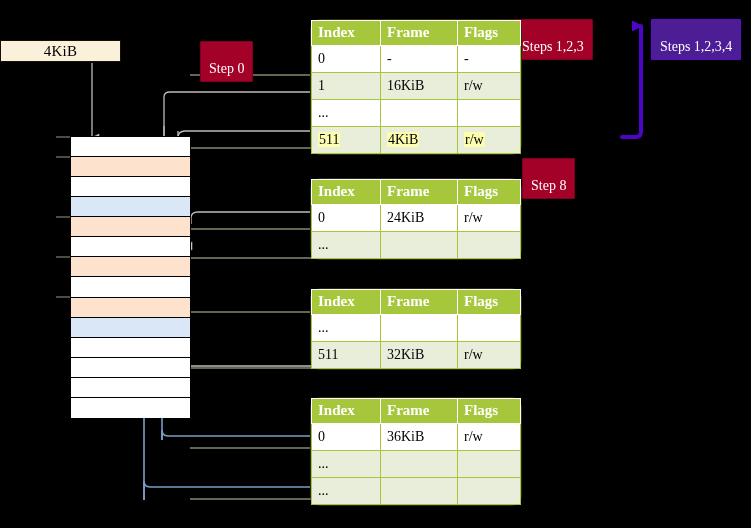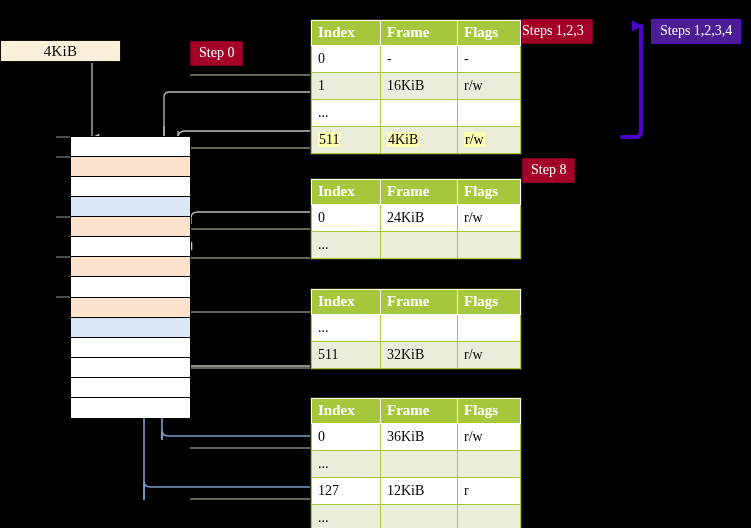--- a/index.html
+++ b/index.html
@@ -17,39 +17,40 @@
     position:absolute;box-sizing:border-box;
     background:#fbf0d9;border:1px solid #151008;
     display:flex;align-items:center;justify-content:center;
     font-size:15px;letter-spacing:.2px;
   }
 
   
   .badge{
     position:absolute;box-sizing:border-box;
     color:#fff;font-size:14px;line-height:1;
-    padding:4px 8px 5px 8px;white-space:nowrap;
+    padding:20px 8px 5px 8px;white-space:nowrap;
     border-radius:1px;
   }
   .badge.crimson{background:#a30127;border:1px solid #7d0020;}
   .badge.violet{background:#4c1d95;border:1px solid #5a0cd0;}
 
   
   .memgrid{position:absolute;box-sizing:border-box;border:1px solid #000;}
   .memrow{box-sizing:border-box;border-bottom:1px solid #000;}
   .memrow:last-child{border-bottom:none;}
   .memrow.w{background:#ffffff;}
   .memrow.o{background:#fde3cd;}
   .memrow.b{background:#dae7f6;}
 
   
   table.pt{
     position:absolute;border-collapse:collapse;
     background:#fff;table-layout:fixed;
     box-shadow:0 0 0 1px #2a2a10;
+    border-radius:10px;
   }
   table.pt th{
     background:#a6c73b;color:#ffffff;
     font-size:15px;font-weight:bold;
     text-align:left;padding:3px 6px 4px 6px;
     border:1px solid #ffffff;
     white-space:nowrap;
   }
   table.pt td{
     font-size:14px;padding:3px 6px 4px 6px;
@@ -152,21 +153,21 @@
       <div class="memrow o" style="height: 20.0714px;"></div>
       <div class="memrow w" style="height: 20.0714px;"></div>
       <div class="memrow o" style="height: 20.0714px;"></div>
       <div class="memrow b" style="height: 20.0714px;"></div>
       <div class="memrow w" style="height: 20.0714px;"></div>
       <div class="memrow w" style="height: 20.0714px;"></div>
       <div class="memrow w" style="height: 20.0714px;"></div>
       <div class="memrow w" style="height: 20.0714px;"></div>
     </div>
 
-  <div class="badge crimson" style="left:190px;top:41px;">
+  <div class="badge crimson" style="left:200px;top:41px;">
     <span>Step 0</span>
   </div>
 
   <div class="badge crimson" style="left:513px;top:19px;">
     <span>Steps 1,2,3</span>
   </div>
 
   <div class="badge violet" style="left:651px;top:19px;">
     <span>Steps 1,2,3,4</span>
   </div>
@@ -263,25 +264,20 @@
         <tr class="odd">
           <td class="cw-idx">0</td>
           <td class="cw-frm">36KiB</td>
           <td class="cw-flg">r/w</td>
         </tr>
         <tr class="even">
           <td class="cw-idx">...</td>
           <td class="cw-frm">&nbsp;</td>
           <td class="cw-flg">&nbsp;</td>
         </tr>
-        <tr class="odd">
-          <td class="cw-idx">127</td>
-          <td class="cw-frm">12KiB</td>
-          <td class="cw-flg">r</td>
-        </tr>
         <tr class="even">
           <td class="cw-idx">...</td>
           <td class="cw-frm">&nbsp;</td>
           <td class="cw-flg">&nbsp;</td>
         </tr>
       </tbody>
     </table>
 
 </div>
 

